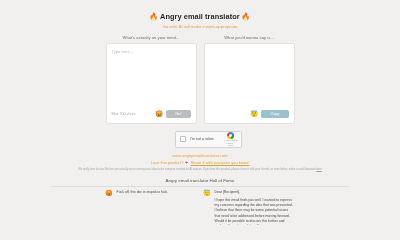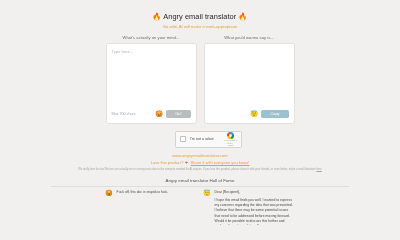--- a/index.html
+++ b/index.html
@@ -7,21 +7,21 @@
     width: 400px; height: 225px;
     background: #f1f0ee;
     font-family: "Liberation Sans", sans-serif;
     overflow: hidden;
   }
   .page { width: 400px; height: 225px; position: relative; }
 
   
   .header { padding-top: 12px; text-align: center; }
   .title {
-    font-size: 7.4px; font-weight: normal; color: #262626;
+    font-size: 7.4px; font-weight: bold; color: #262626;
     letter-spacing: 0.05px;
   }
   .title .fire { color: #f08c22; font-size: 7.4px; }
   .subtitle {
     margin-top: 3.2px; font-size: 4.1px; color: #e0a23c;
     letter-spacing: 0.05px;
   }
 
   
   .cols {

